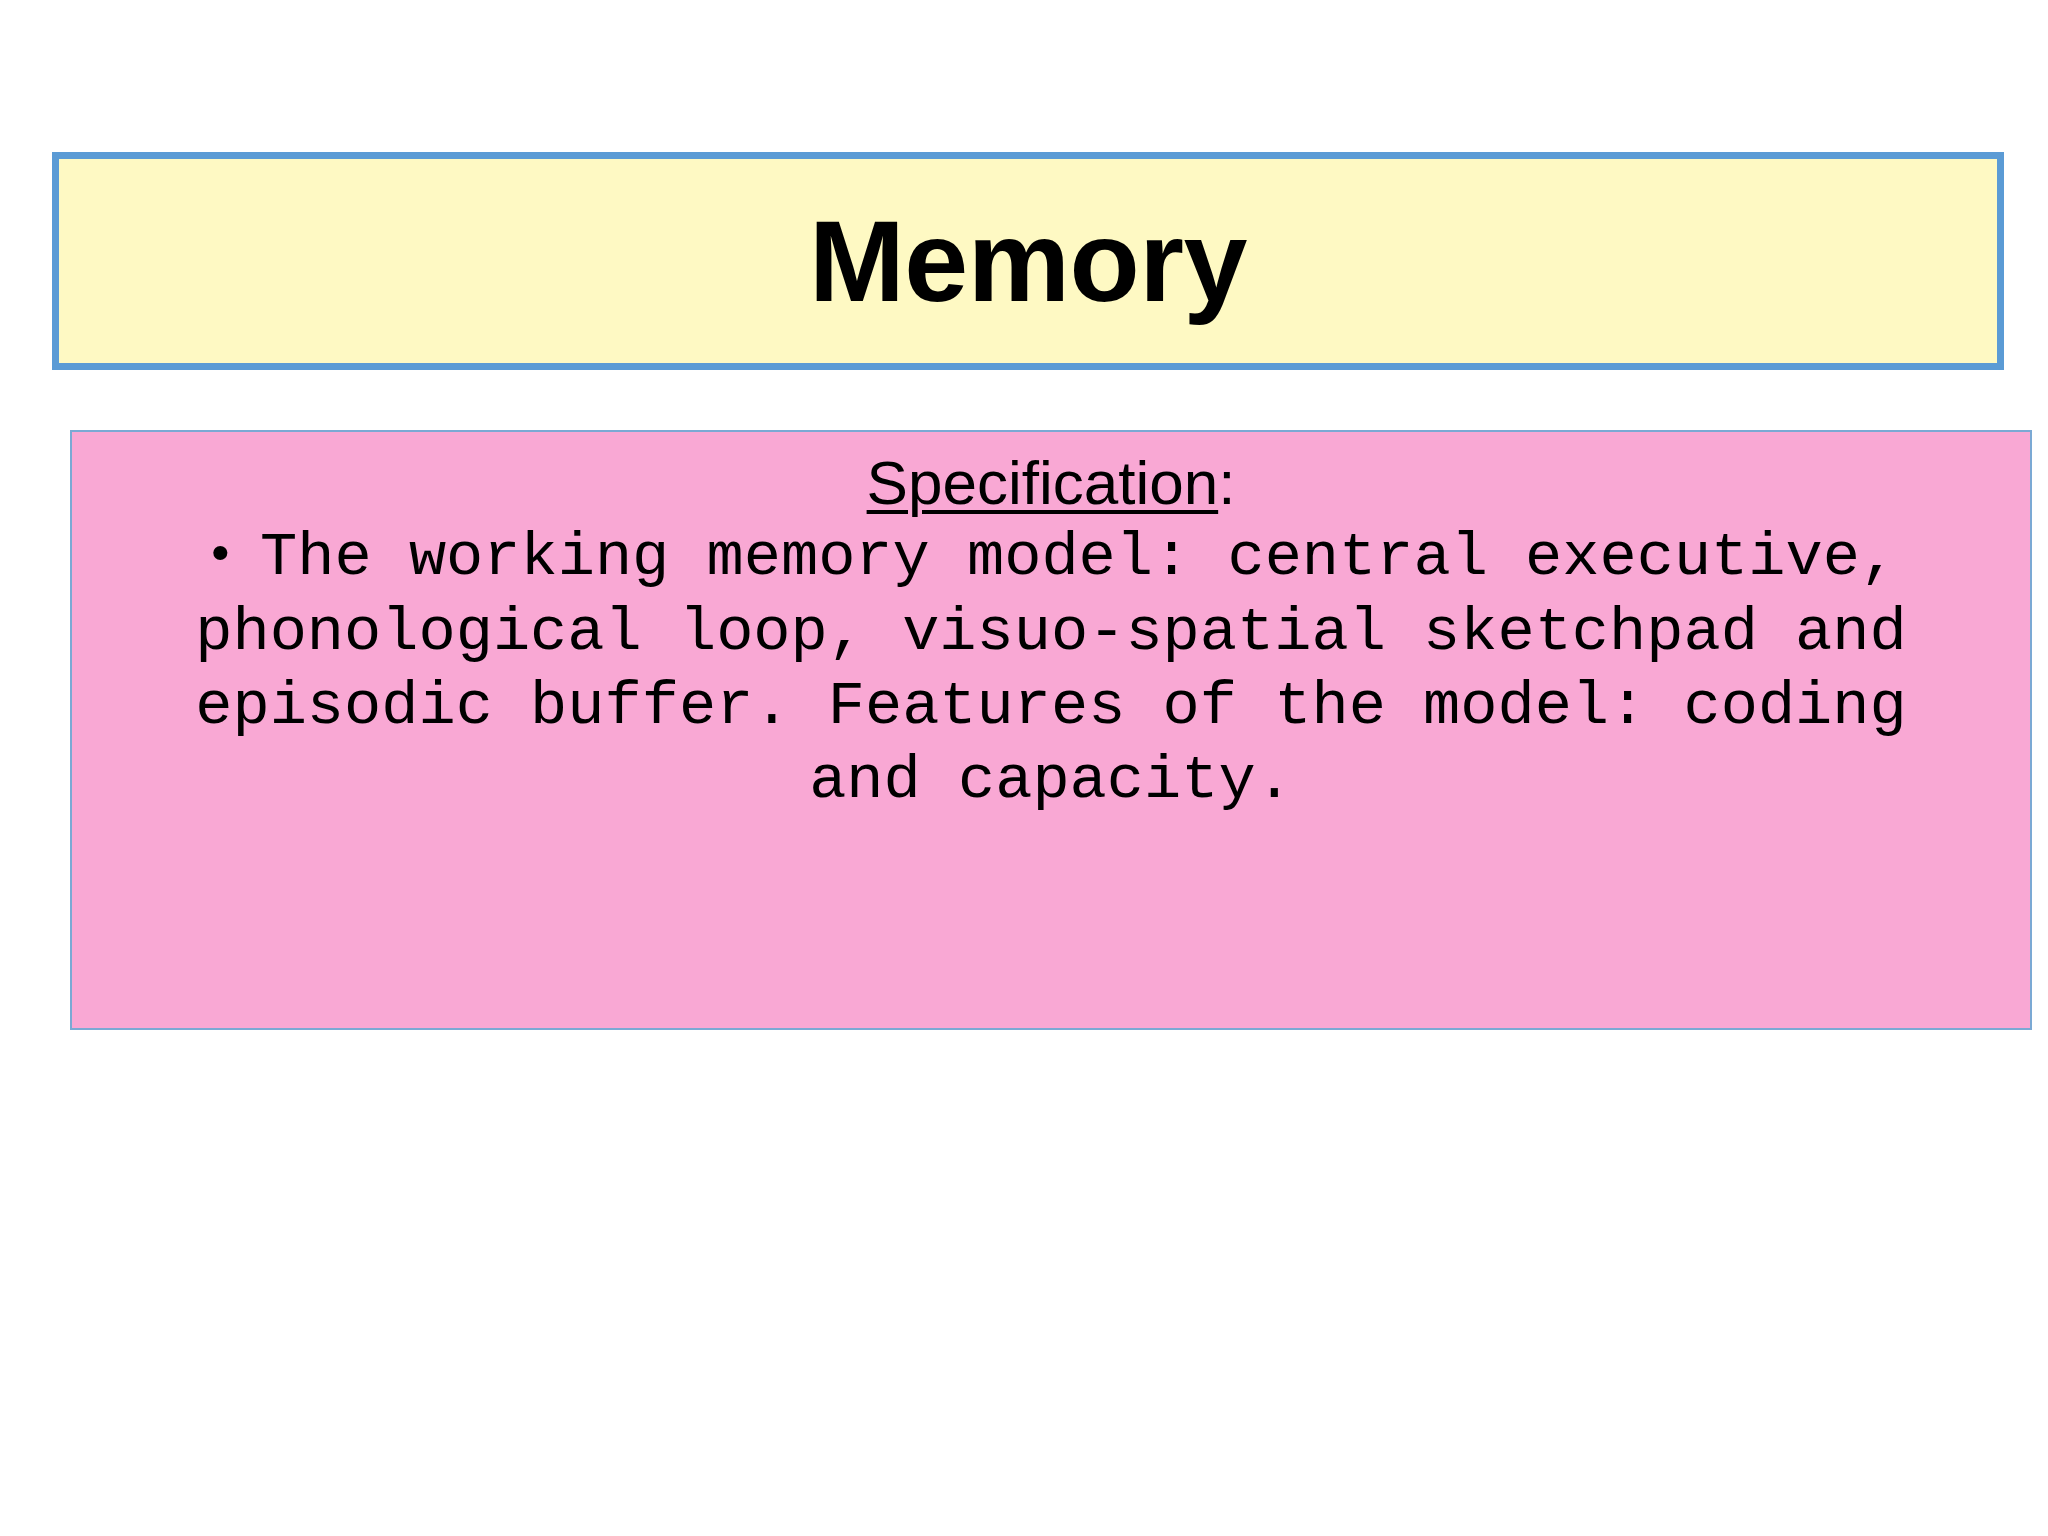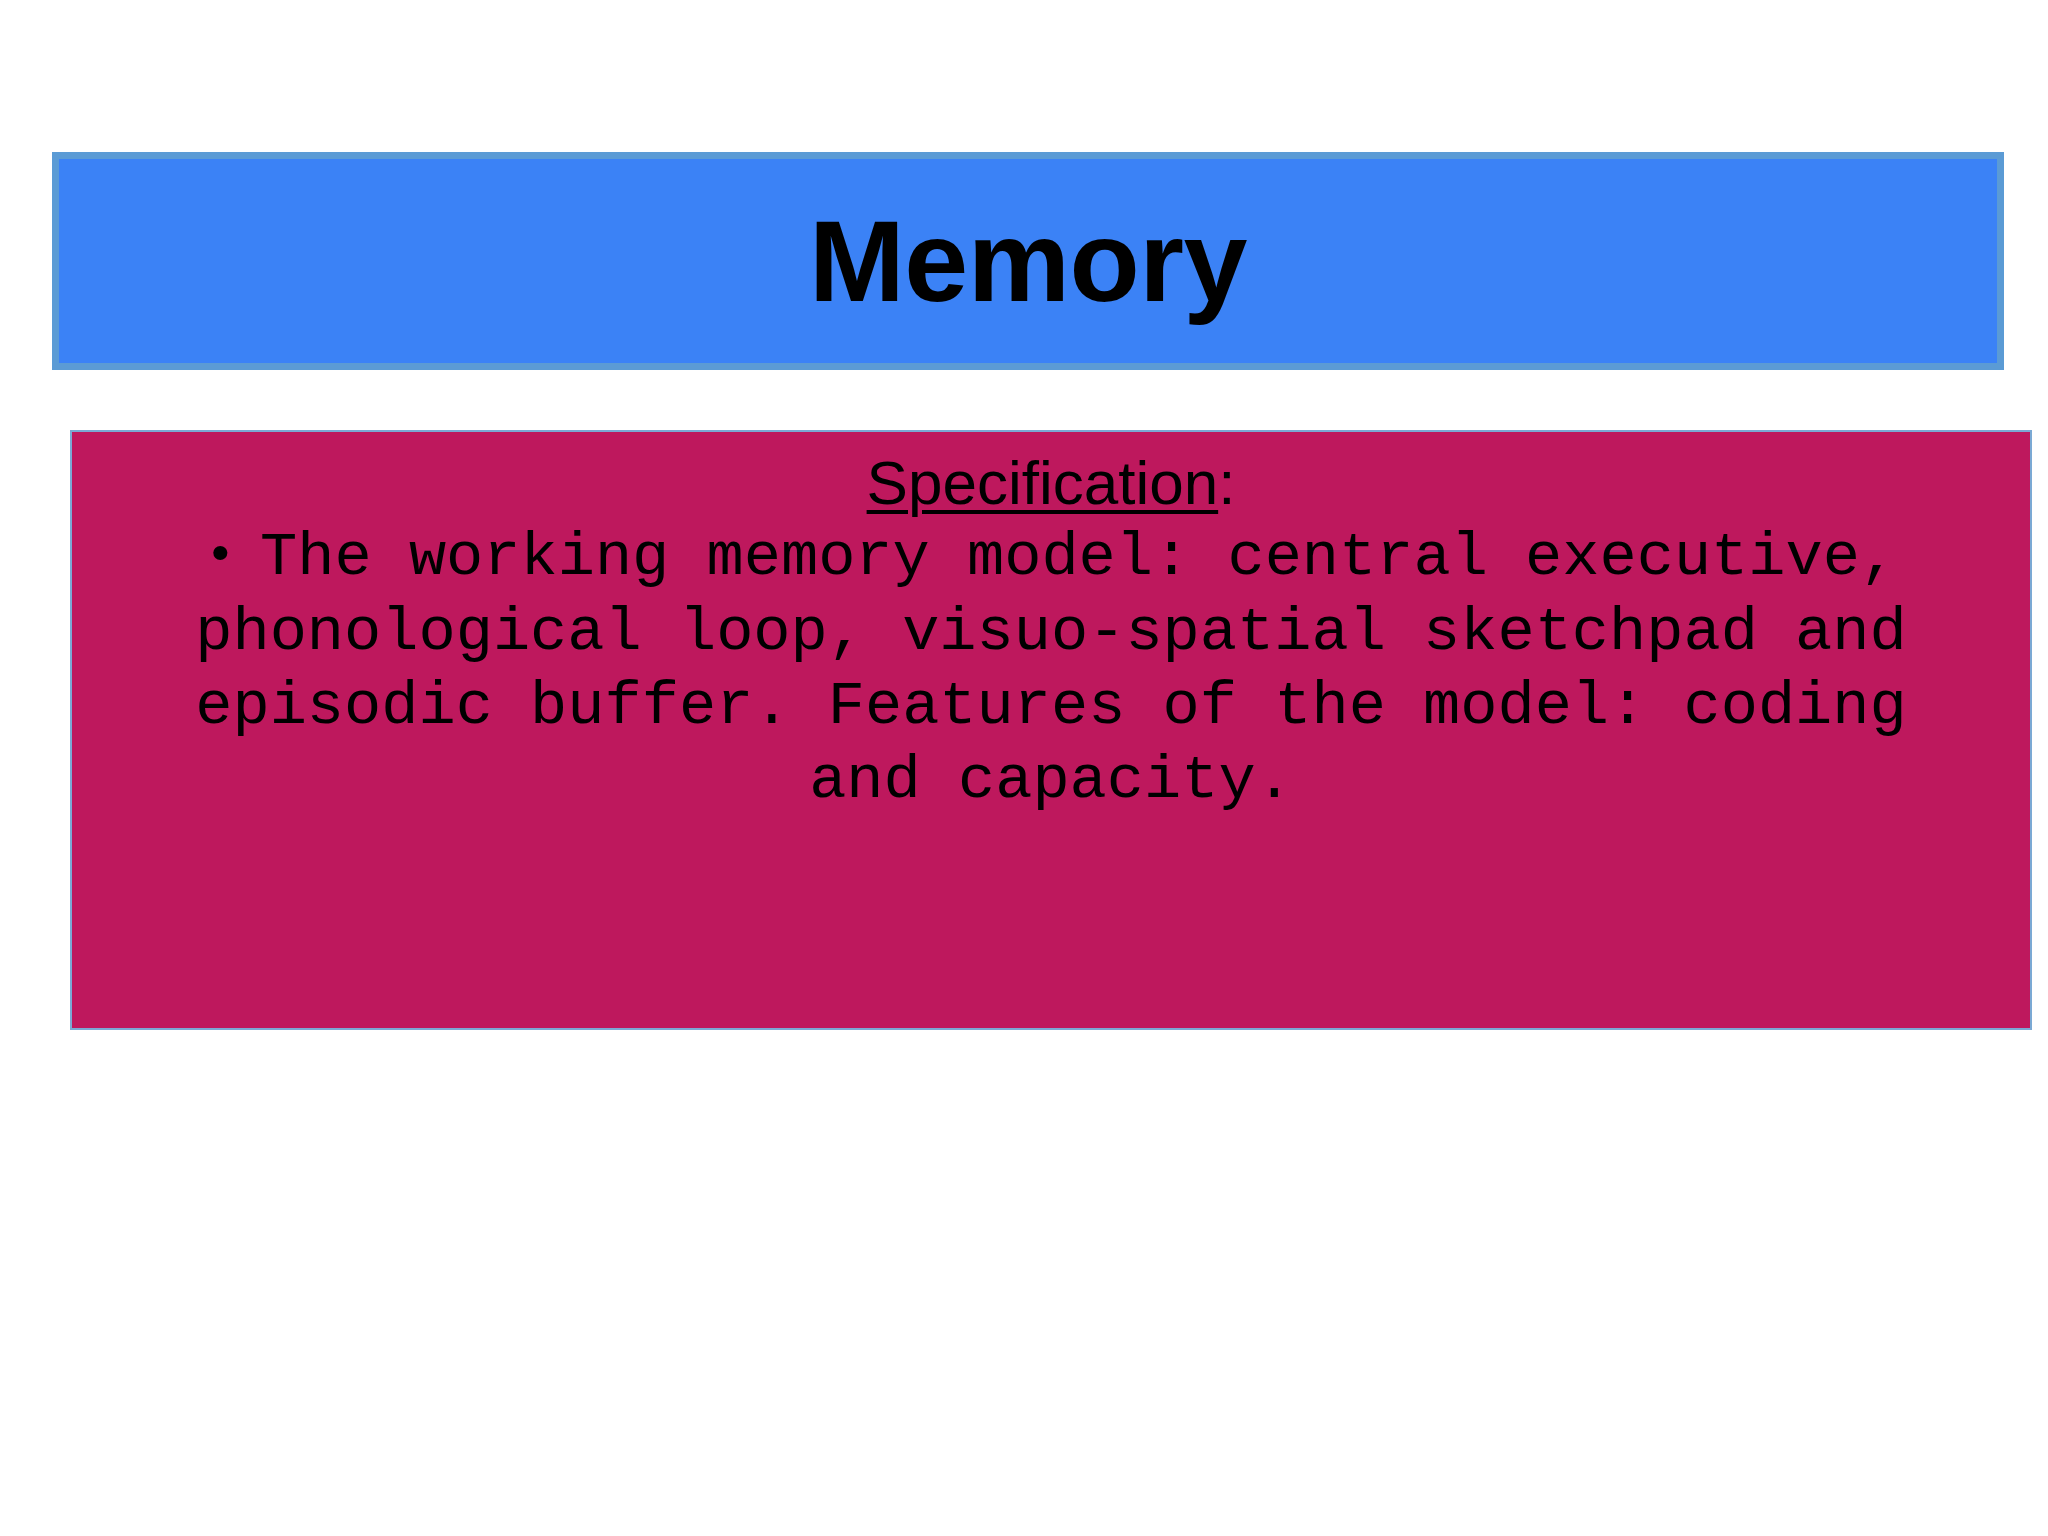--- a/index.html
+++ b/index.html
@@ -25,21 +25,21 @@
   }
 
   
   .title-box {
     position: absolute;
     left: 52px;
     top: 152px;
     width: 1952px;
     height: 218px;
     box-sizing: border-box;
-    background: #3b82f6;
+    background: #fef9c3;
     border: 7px solid #5b9bd5;
     display: flex;
     align-items: center;
     justify-content: center;
   }
   .title-text {
     font-family: "Liberation Sans", sans-serif;
     font-weight: bold;
     font-size: 115px;
     line-height: 1.05;
@@ -50,21 +50,21 @@
   }
 
   
   .content-box {
     position: absolute;
     left: 70px;
     top: 430px;
     width: 1962px;
     height: 600px;
     box-sizing: border-box;
-    background: #be185d;
+    background: #f9a8d4;
     border: 2px solid #7ba9d4;
     padding: 0;
   }
   .content-inner {
     padding: 14px 30px 0 30px;
     text-align: center;
   }
   .spec-heading {
     font-family: "Liberation Sans", sans-serif;
     font-size: 62px;

